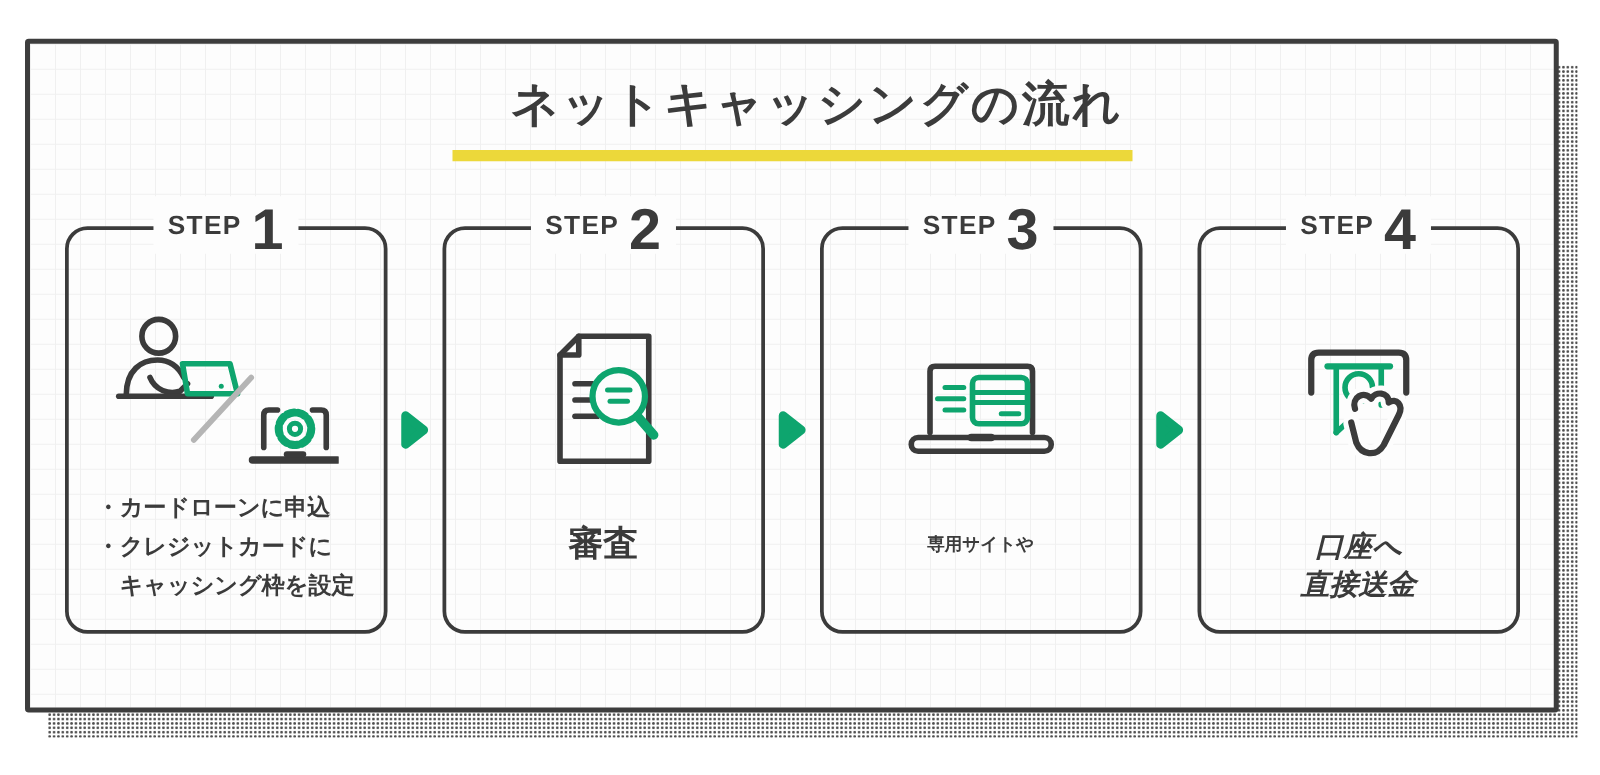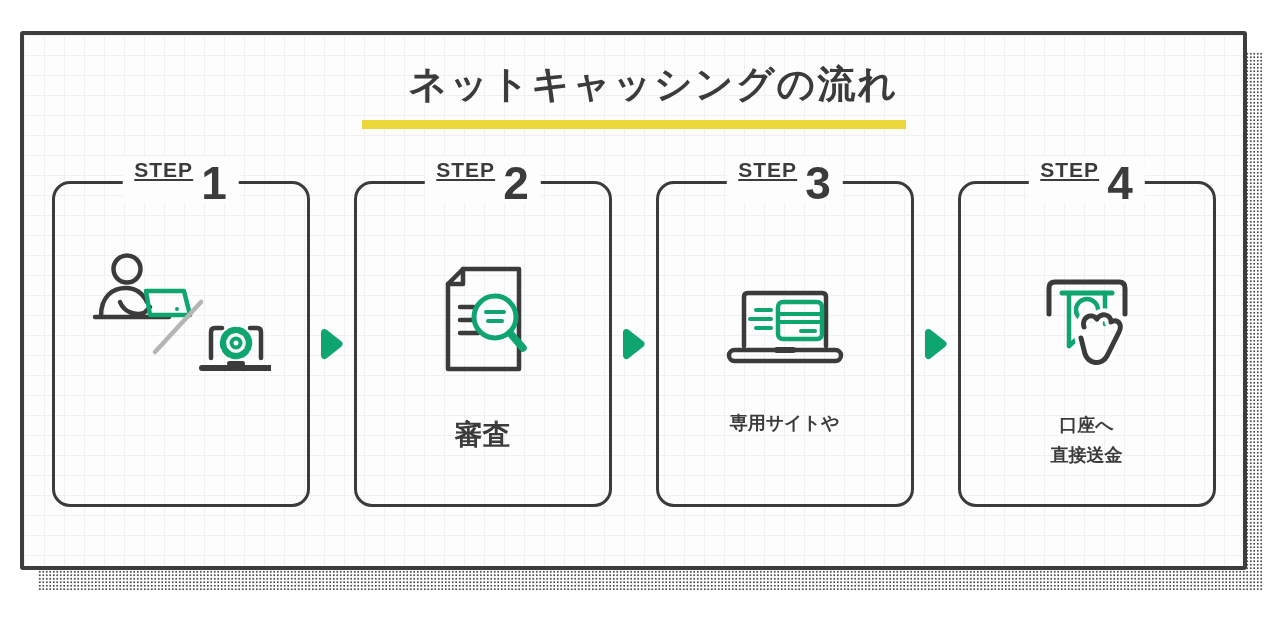--- a/index.html
+++ b/index.html
@@ -35,31 +35,31 @@
   .step { position:relative; width:258px; padding-top:30px; }
   .card {
     height:326px; border:3px solid #3b3b3b; border-radius:18px;
     display:flex; flex-direction:column; align-items:center; padding-top:12px;
   }
   .step-label {
     position:absolute; top:6px; left:50%; transform:translateX(-50%);
     display:flex; align-items:flex-end; background:#fdfdfd;
     padding:0 12px; z-index:2; white-space:nowrap;
   }
-  .step-word { font-size:21px; font-weight:800; letter-spacing:1px; line-height:1; margin-bottom:23px;text-decoration:underline; }
+  .step-word { font-size:21px; font-weight:800; letter-spacing:1px; line-height:1; margin-bottom:12px; }
   .step-num  { font-size:46px; font-weight:700; line-height:1; margin-left:8px; transform:translateY(3px); }
 
   .icon-box { height:180px; width:100%; display:flex; justify-content:center; align-items:flex-end; }
   .s3 .icon-box svg { margin-bottom:8px; }
 
   .card-text { font-weight:700; color:#3b3b3b; text-align:center; }
   .s1 .card-text { margin-top:14px; font-size:18.5px; line-height:31px; text-align:left; white-space:pre; }
   .s2 .card-text { margin-top:44px; font-size:28px; line-height:30px; }
-  .s3 .card-text { margin-top:32px; font-size:18px; line-height:30px; }
-  .s4 .card-text { margin-top:34px; font-size:18px; line-height:30px; }
+  .s3 .card-text { margin-top:44px; font-size:14px; line-height:30px; }
+  .s4 .card-text { margin-top:46px; font-size:23px; line-height:30px;font-style:italic; }
 
   .arrow { width:44px; align-self:stretch; display:flex; align-items:center; justify-content:center; padding-top:30px; }
 
   svg { display:block; }
   .ink   { stroke:#3b3b3b; fill:none; stroke-linecap:round; stroke-linejoin:round; }
   .grn   { stroke:#0ea56e; fill:none; stroke-linecap:round; stroke-linejoin:round; }
   .slash { stroke:#b5b5b5; fill:none; stroke-linecap:round; }
   .case  { stroke:#fdfdfd; fill:none; stroke-linecap:round; stroke-linejoin:round; }
 </style>
 </head>
@@ -90,20 +90,21 @@
               <circle cx="86" cy="65" r="2" fill="#0ea56e" stroke="none"></circle>
               <line class="slash" x1="110" y1="58" x2="64" y2="108" stroke-width="4.5"></line>
               <path class="ink" d="M120 114 V88 Q120 84 124 84 H131" stroke-width="4.5"></path>
               <path class="ink" d="M159 84 H166 Q170 84 170 88 V114" stroke-width="4.5"></path>
               <circle class="grn" cx="145" cy="99" r="13" stroke-width="6.5" stroke-dasharray="5.5 3.6"></circle>
               <circle class="grn" cx="145" cy="99" r="4.5" stroke-width="4"></circle>
               <line class="ink" x1="111" y1="124" x2="179" y2="124" stroke-width="6"></line>
               <rect x="136" y="117" width="18" height="5" rx="2.5" fill="#3b3b3b" stroke="none"></rect>
             </svg>
           </div>
+          <div class="card-text"><span>・カードローンに申込</span><br><span>・クレジットカードに</span><br><span>　キャッシング枠を設定</span></div>
         </div>
       </div>
 
       <div class="arrow">
         <svg width="25" height="38" viewBox="0 0 25 38">
           <path d="M5.5 7.5 L20 19 L5.5 30.5 Z" fill="#0ea56e" stroke="#0ea56e" stroke-width="7" stroke-linejoin="round"></path>
         </svg>
       </div>
 
       <div class="step s2">

